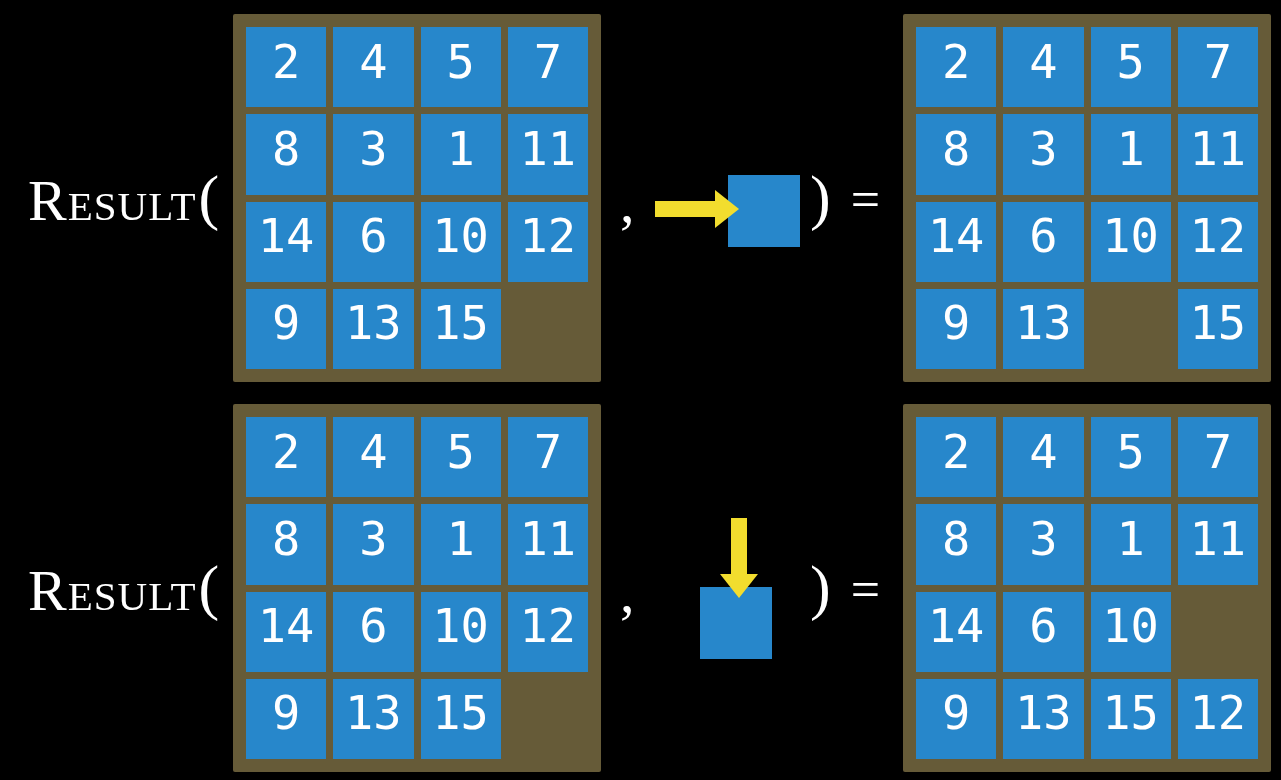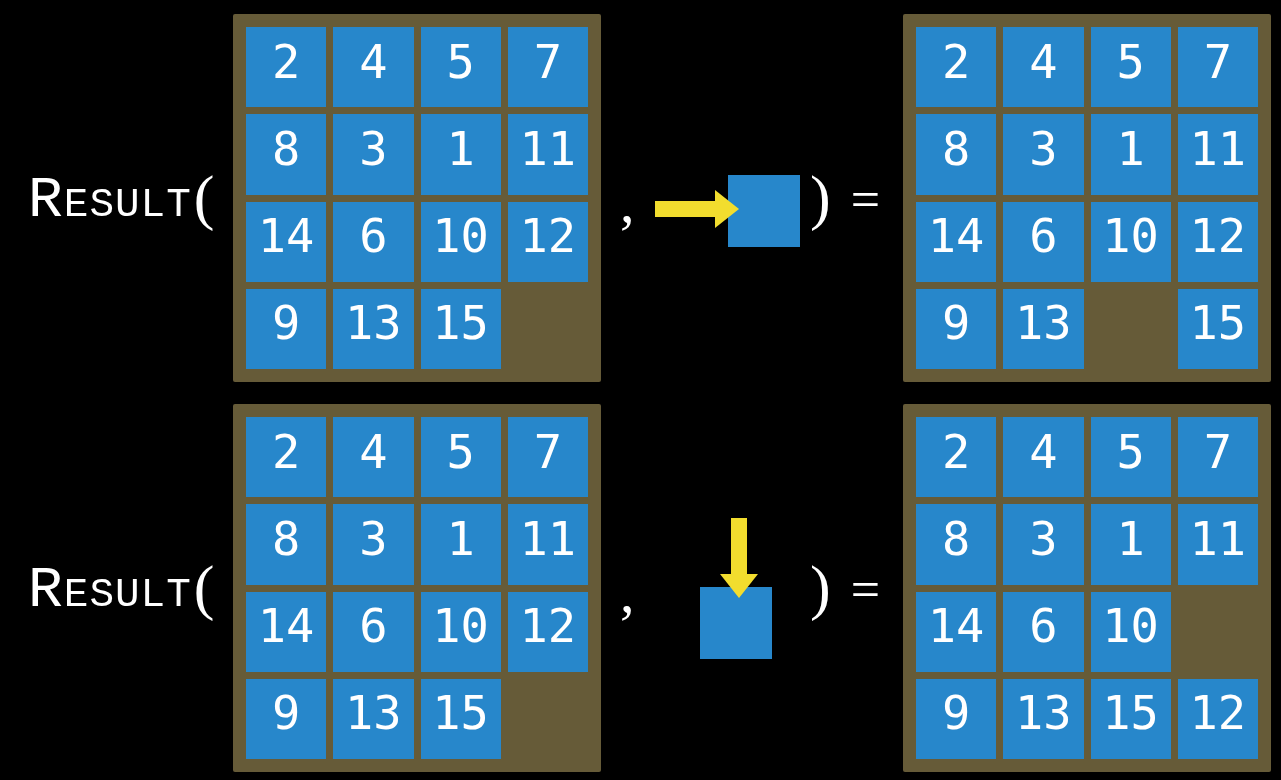--- a/index.html
+++ b/index.html
@@ -5,21 +5,21 @@
   * { margin:0; padding:0; box-sizing:border-box; }
   html, body { background:#000; }
   .canvas {
     position:relative; width:1281px; height:780px;
     background:#000; overflow:hidden;
     font-family:"Liberation Serif", serif; color:#ffffff;
   }
 
   
   .expr-label { position:absolute; left:28px; height:100px; display:flex; align-items:center; }
-  .fname { font-variant:small-caps; font-size:58px; letter-spacing:1px;font-family:Liberation Mono, monospace; }
+  .fname { font-variant:small-caps; font-size:58px; letter-spacing:1px; }
   .paren { font-size:62px; line-height:1; display:inline-block; position:relative; top:-3px; }
   .expr-label .paren { margin-left:2px; }
   .rowtop1 { top:150px; }
   .rowtop2 { top:540px; }
 
   .comma { position:absolute; left:620px; height:80px; display:flex; align-items:flex-end;
            font-size:58px; line-height:1; }
   .commatop1 { top:152px; }
   .commatop2 { top:542px; }
 

